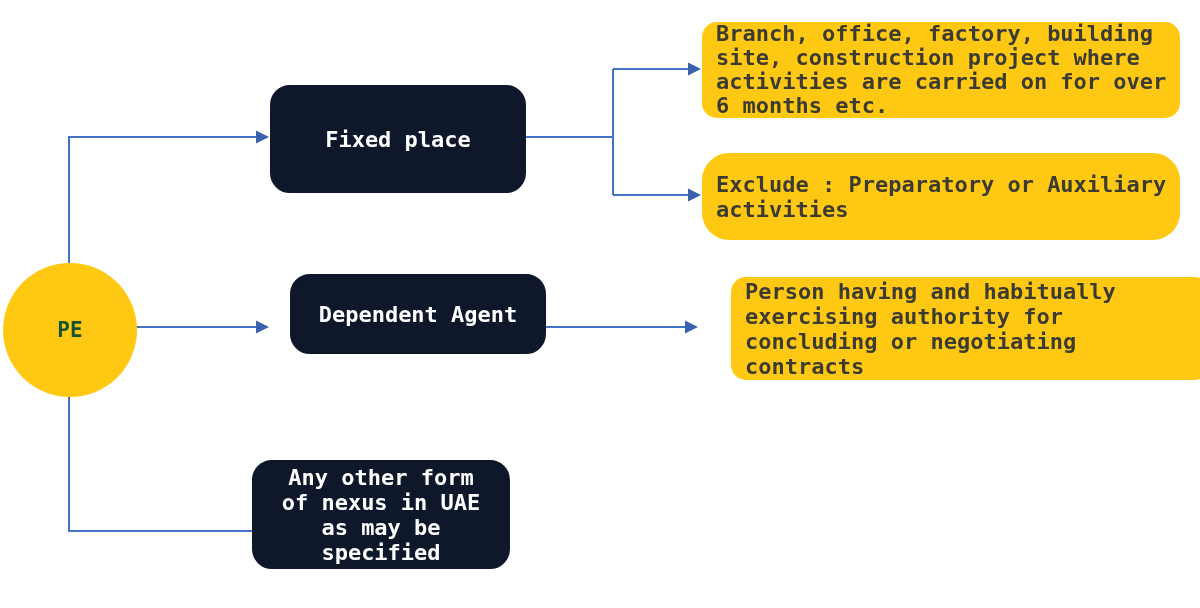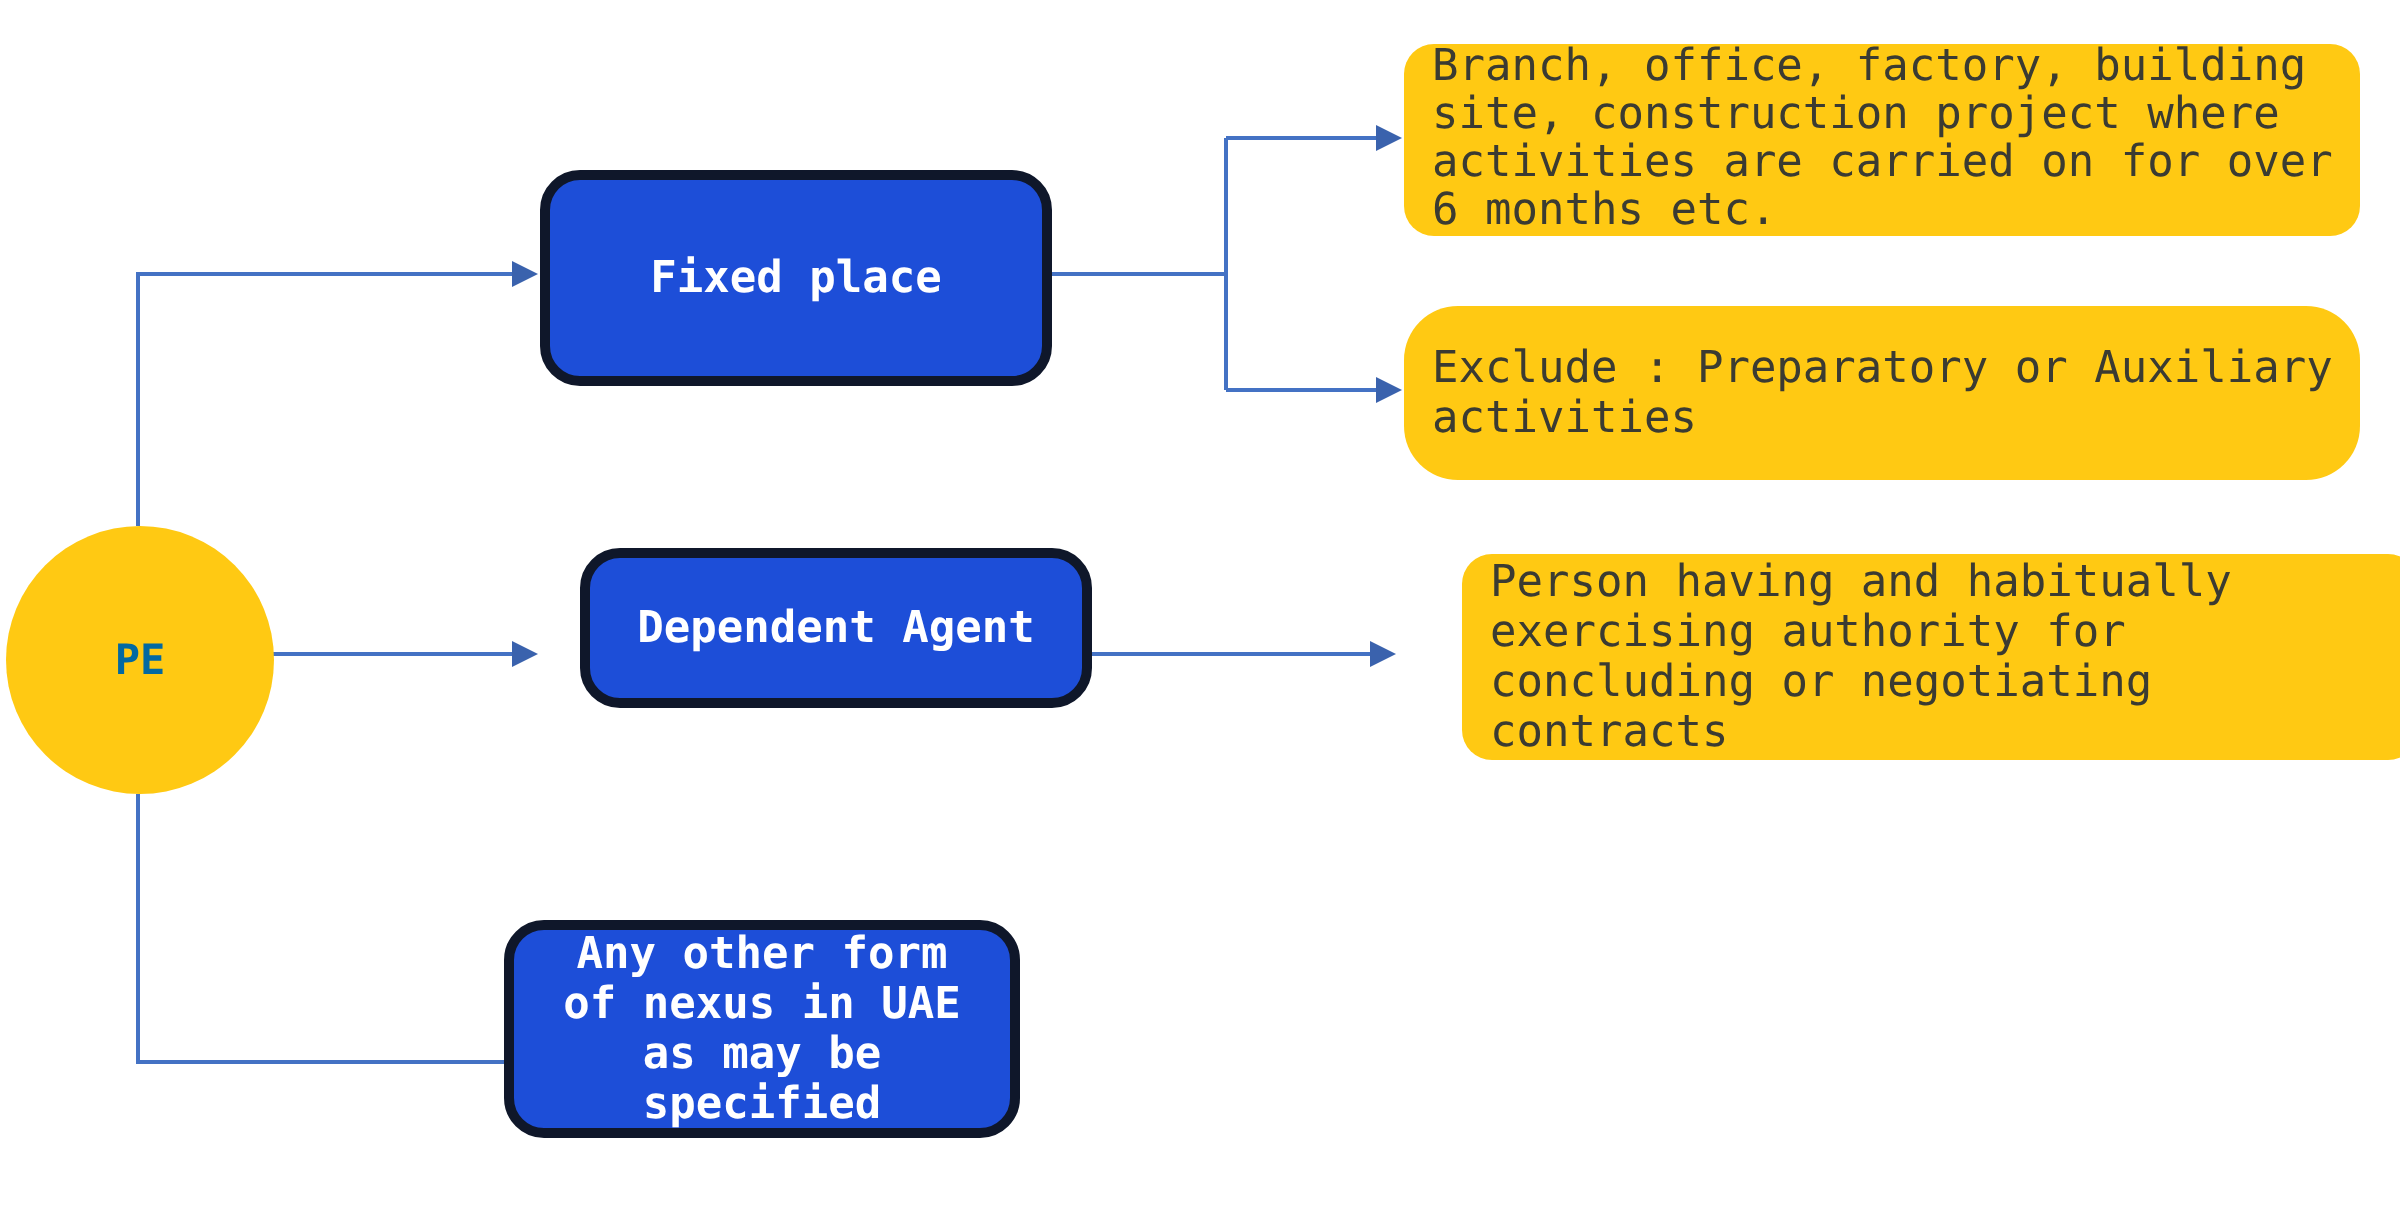--- a/index.html
+++ b/index.html
@@ -29,26 +29,26 @@
     align-items: center;
     justify-content: center;
   }
   .root-circle {
     left: 3px;
     top: 263px;
     width: 134px;
     height: 134px;
     border-radius: 50%;
     background: #FFC913;
-    color: #0369a1;
+    color: #14532d;
     font-weight: bold;
     font-size: 21px;
   }
   .blue-box {
-    background: #1d4ed8;
+    background: #0f172a;
     border: 5px solid #0f172a;
     border-radius: 20px;
     color: #ffffff;
     font-weight: bold;
     font-size: 22px;
     line-height: 25px;
     text-align: center;
     white-space: pre-line;
   }
   #node-fixed-place   { left: 270px; top: 85px;  width: 256px; height: 108px; }
@@ -60,21 +60,21 @@
     color: #3B3B32;
     font-size: 22px;
     line-height: 25px;
     white-space: pre;
     justify-content: flex-start;
     padding-left: 14px;
   }
   #node-fixed-place-detail { left: 702px; top: 22px;  width: 478px; height: 96px; line-height: 24px; }
   #node-fixed-place-exclusion { left: 702px; top: 153px; width: 478px; height: 87px; border-radius: 27px; }
   #node-dependent-agent-detail { left: 702px; top: 277px; width: 478px; height: 103px; margin-left: 29px; }
-  .label { display: block; }
+  .label { display: block; font-weight: bold; }
 </style>
 </head>
 <body>
 
 <div id="canvas">
 
   <svg id="connector-layer" viewBox="0 0 1200 608" xmlns="http://www.w3.org/2000/svg">
 
     <path d="M69,263 L69,137 L256,137" fill="none" stroke="#4472C4" stroke-width="2"></path>
     <polygon points="269,137 256,130.5 256,143.5" fill="#3A62AD"></polygon>

